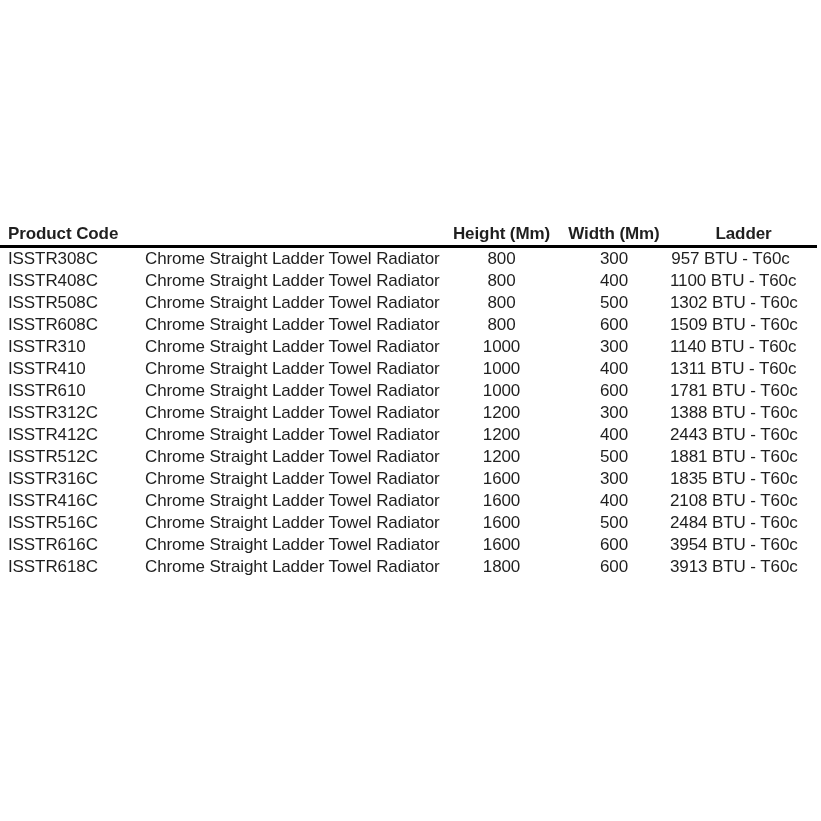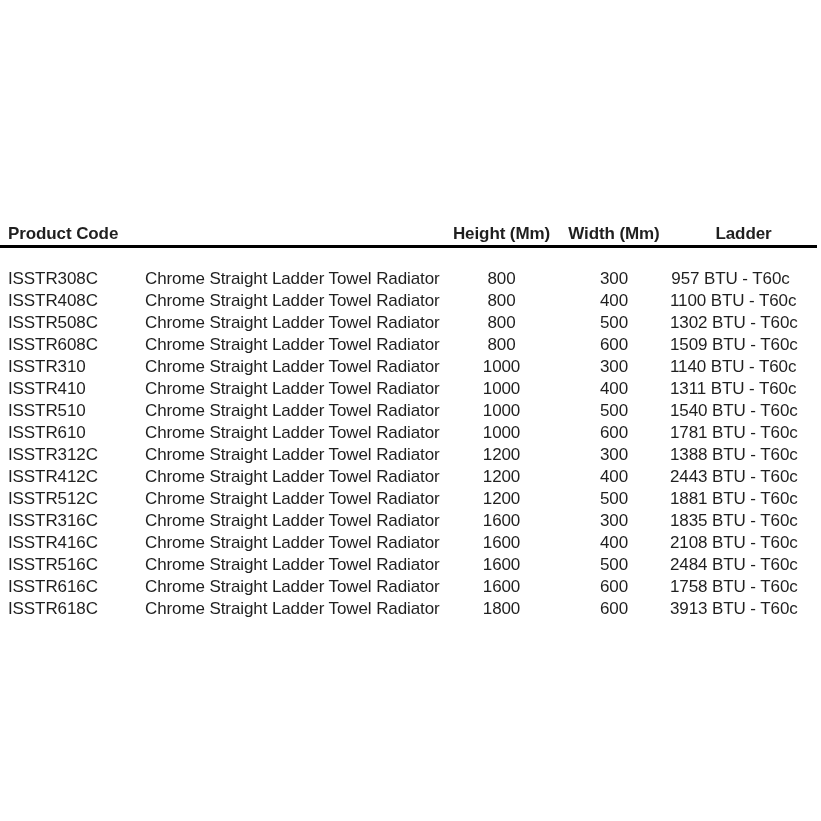--- a/index.html
+++ b/index.html
@@ -38,21 +38,20 @@
     font-weight: bold;
     border-bottom: 3px solid #000000;
   }
   .doc-table .left {
     text-align: left;
   }
   .doc-table th.col-code, .doc-table td.col-code {
     padding-left: 8px;
   }
   .doc-table tbody tr:first-child td {
-    padding-top: 20px;
   }
   .doc-table tbody td.col-output {
     padding-right: 26px;
   }
 </style>
 </head>
 <body>
 
 <table class="doc-table">
   <colgroup>
@@ -108,27 +107,20 @@
         <td class="col-output">1140 BTU - T60c</td>
       </tr>
       <tr>
         <td class="left col-code">ISSTR410</td>
         <td class="left">Chrome Straight Ladder Towel Radiator</td>
         <td>1000</td>
         <td>400</td>
         <td class="col-output">1311 BTU - T60c</td>
       </tr>
       <tr>
-        <td class="left col-code">ISSTR510</td>
-        <td class="left">Chrome Straight Ladder Towel Radiator</td>
-        <td>1000</td>
-        <td>500</td>
-        <td class="col-output">1540 BTU - T60c</td>
-      </tr>
-      <tr>
         <td class="left col-code">ISSTR610</td>
         <td class="left">Chrome Straight Ladder Towel Radiator</td>
         <td>1000</td>
         <td>600</td>
         <td class="col-output">1781 BTU - T60c</td>
       </tr>
       <tr>
         <td class="left col-code">ISSTR312C</td>
         <td class="left">Chrome Straight Ladder Towel Radiator</td>
         <td>1200</td>
@@ -168,21 +160,21 @@
         <td class="left">Chrome Straight Ladder Towel Radiator</td>
         <td>1600</td>
         <td>500</td>
         <td class="col-output">2484 BTU - T60c</td>
       </tr>
       <tr>
         <td class="left col-code">ISSTR616C</td>
         <td class="left">Chrome Straight Ladder Towel Radiator</td>
         <td>1600</td>
         <td>600</td>
-        <td class="col-output">1758 BTU - T60c</td>
+        <td class="col-output">3954 BTU - T60c</td>
       </tr>
       <tr>
         <td class="left col-code">ISSTR618C</td>
         <td class="left">Chrome Straight Ladder Towel Radiator</td>
         <td>1800</td>
         <td>600</td>
         <td class="col-output">3913 BTU - T60c</td>
       </tr>
     </tbody>
 </table>

